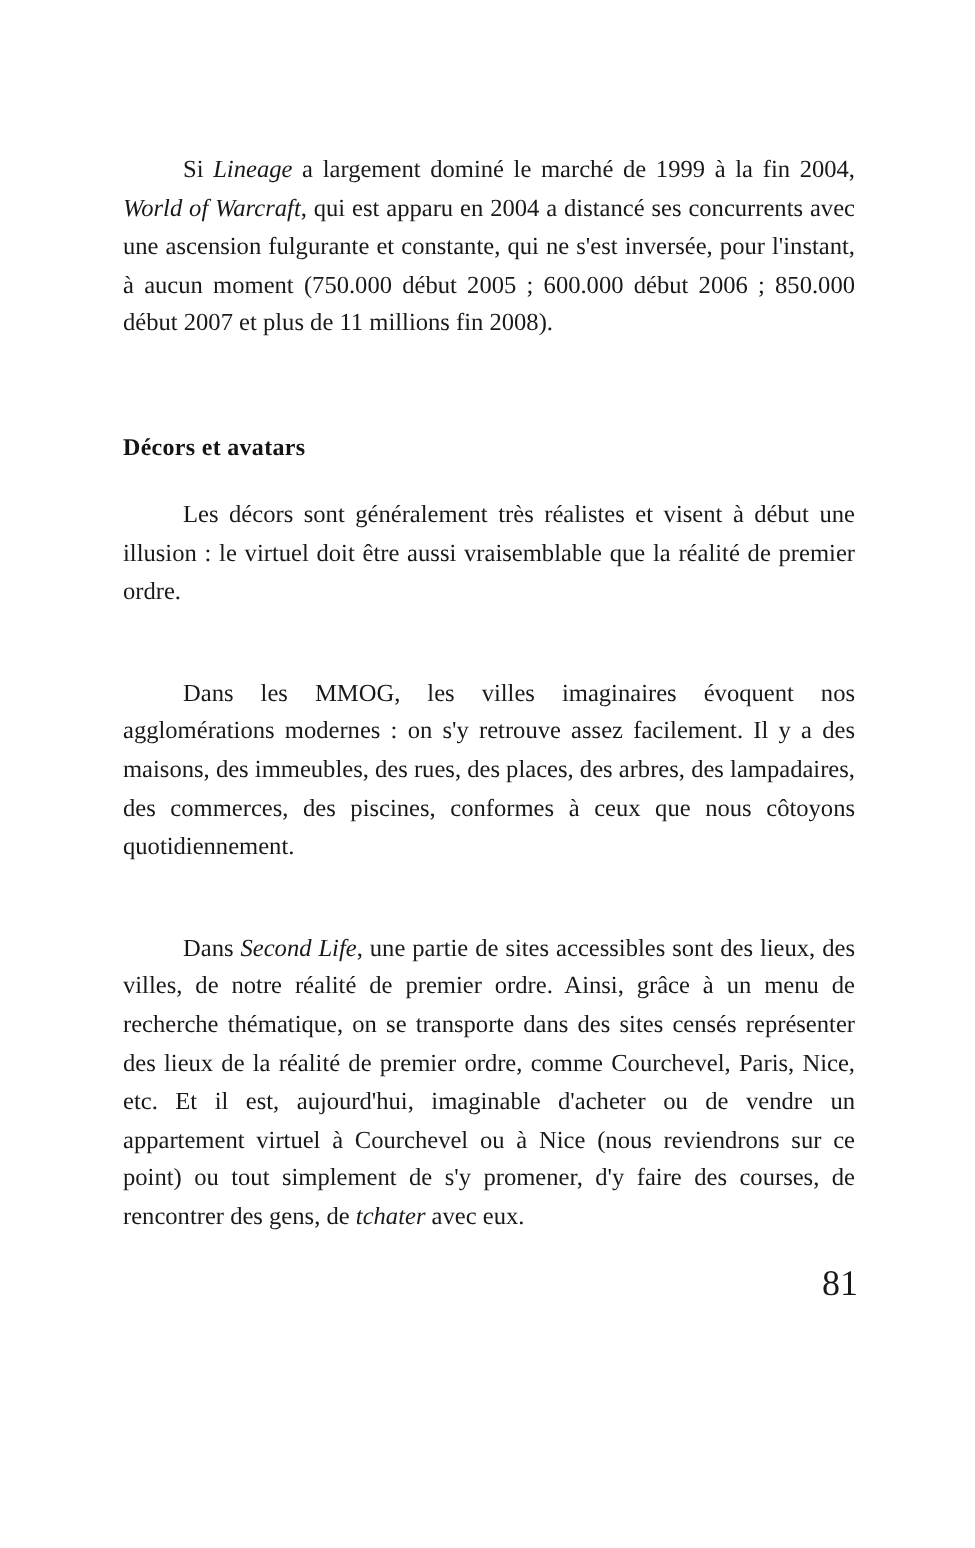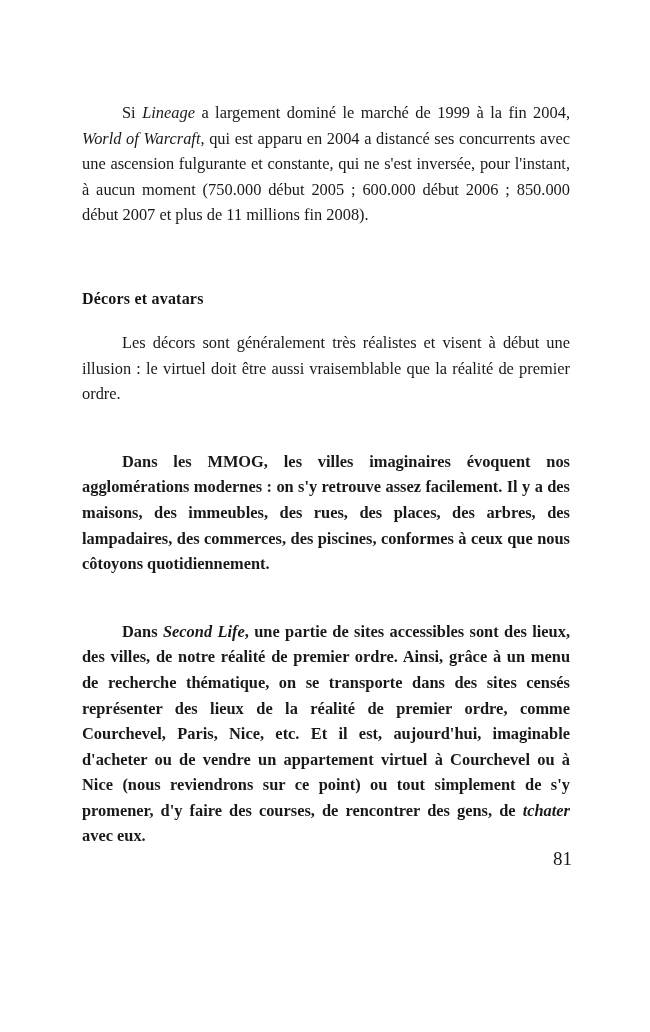--- a/index.html
+++ b/index.html
@@ -38,21 +38,20 @@
     text-indent: 40px;
     color: #191919;
     -webkit-hyphens: manual;
     hyphens: manual;
   }
   p.para + p.para {
     margin-top: 18px;
   }
   .gap-lg {
     margin-top: 42px !important;
-    font-weight: bold;
   }
   .gap-after-head {
     margin-top: 20px !important;
   }
   h2.subhead {
     margin: 0;
     font-size: 16px;
     font-weight: bold;
     line-height: 22px;
     text-indent: 0;
@@ -62,21 +61,21 @@
   .head-block {
     margin-top: 60px;
   }
   em.it {
     font-style: italic;
   }
   .pagenum {
     position: absolute;
     right: 78px;
     bottom: 62px;
-    font-size: 19px;
+    font-size: 24px;
     color: #191919;
     font-family: "Liberation Serif", serif;
   }
 </style>
 </head>
 <body>
 
 <div class="page">
   <div class="content">
 

